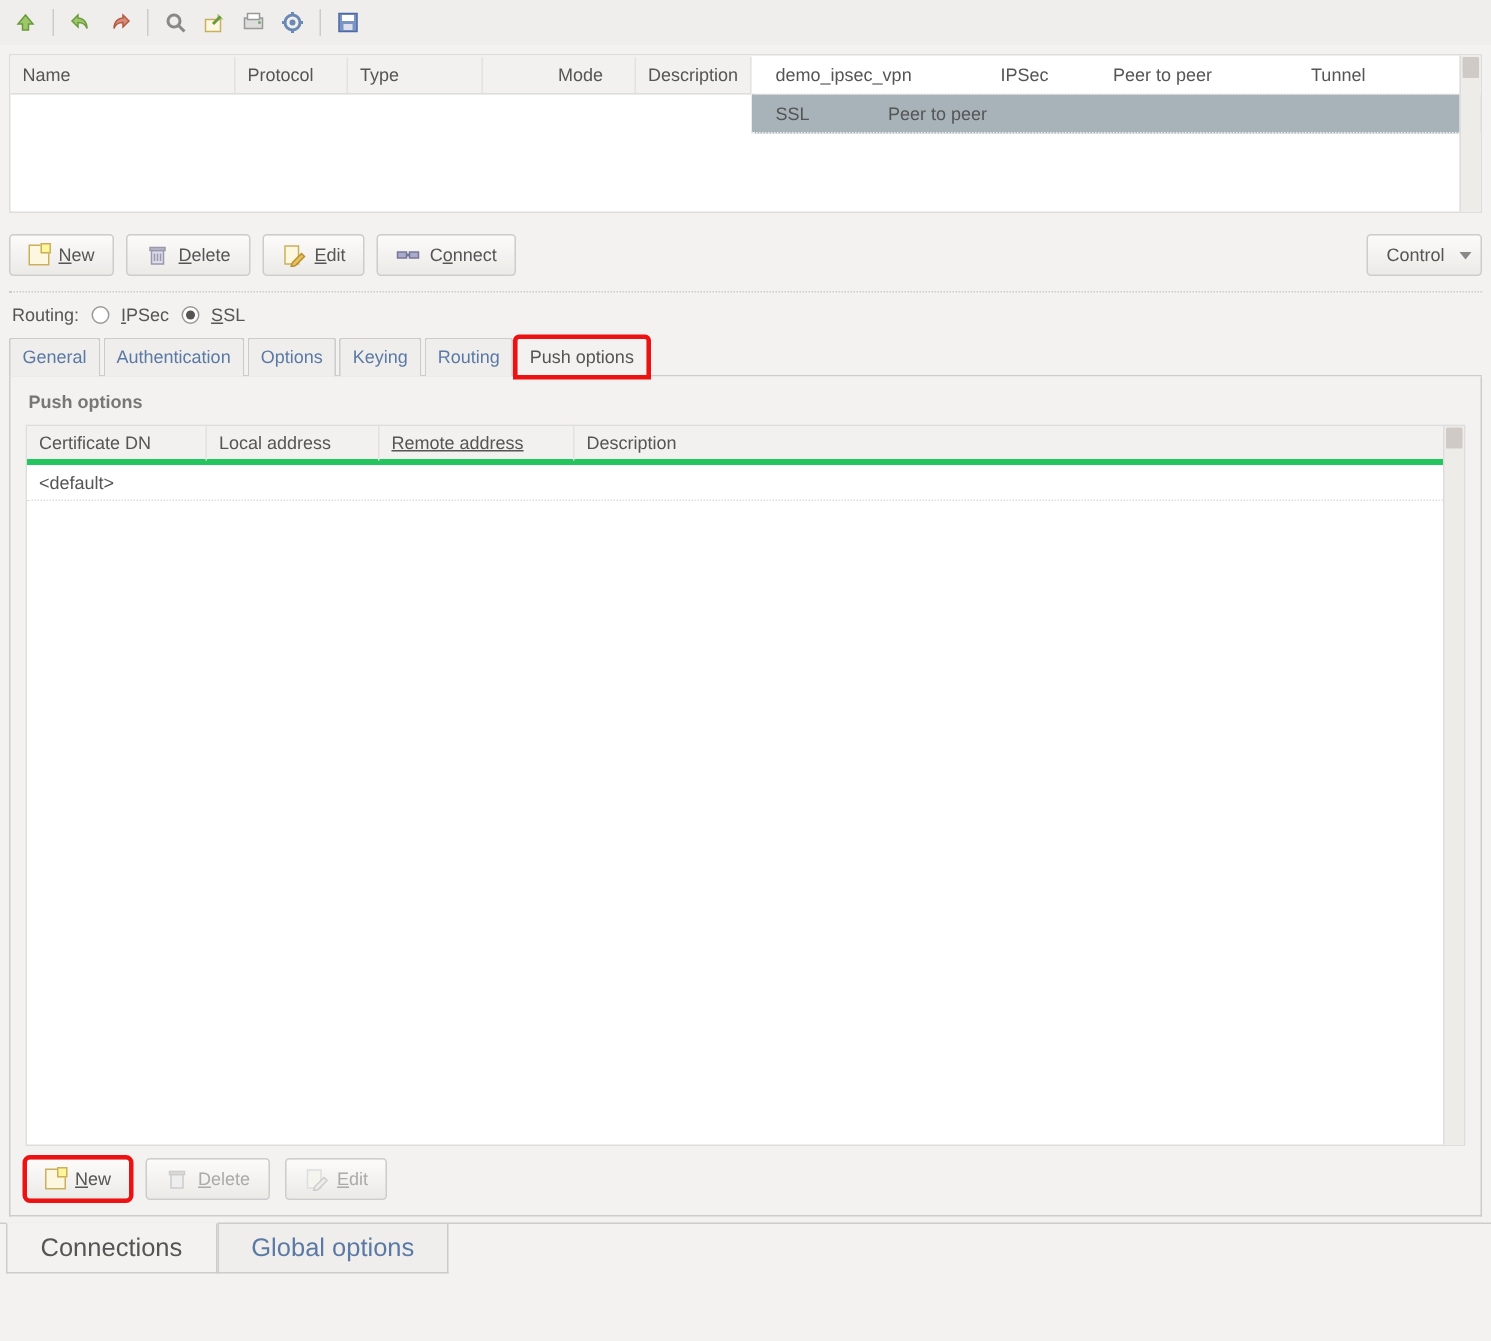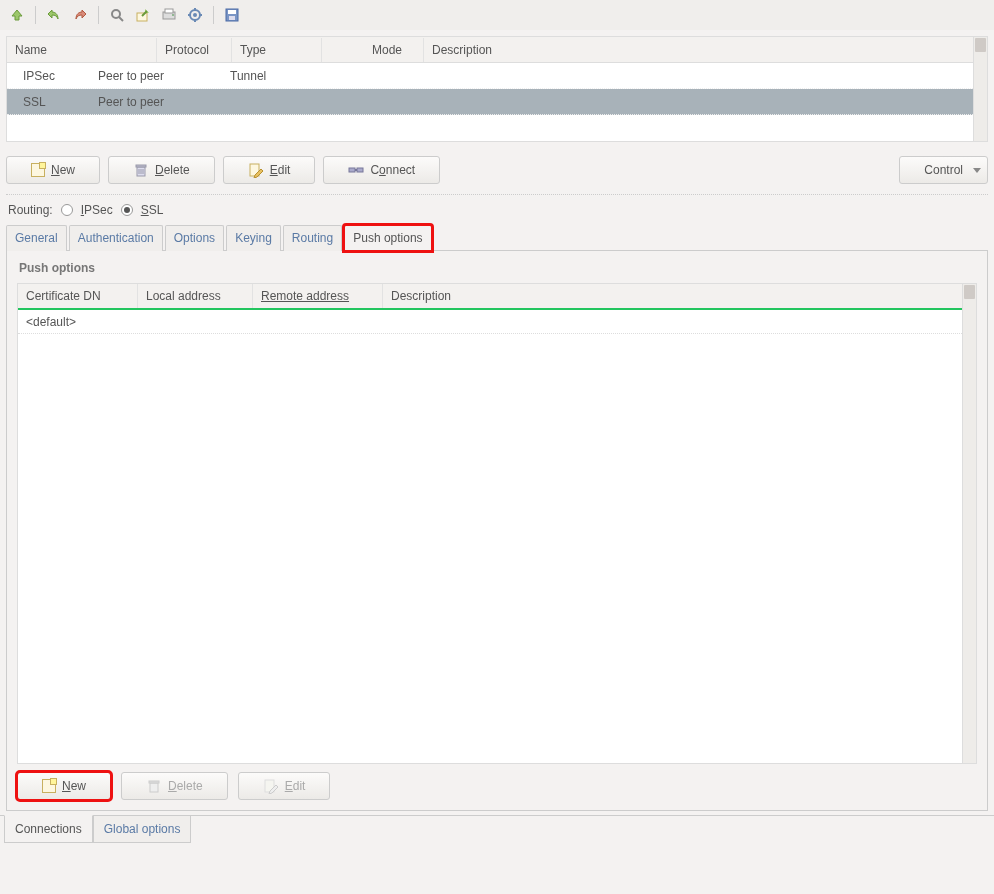--- a/index.html
+++ b/index.html
@@ -38,21 +38,21 @@
     cursor: pointer;
   }
 
   .panel {
     margin: 6px;
     border: 1px solid #ddd;
     background: #fff;
   }
   .grid {
     display: flex;
-    flex-direction: column;
+    flex-direction: row;
     height: 104px;
     position: relative;
   }
   .grid-header {
     display: flex;
     background: #f3f1ef;
     border-bottom: 1px solid #ddd;
     height: 26px;
     align-items: center;
   }
@@ -98,21 +98,21 @@
     display: flex;
     align-items: center;
     gap: 8px;
     padding: 8px 6px;
   }
   .btn {
     display: flex;
     align-items: center;
     gap: 6px;
     height: 28px;
-    padding: 0 24px;
+    padding: 0 12px;
     background: linear-gradient(#fcfbfa,#eceae7);
     border: 1px solid #ccc;
     border-radius: 3px;
     color: #555;
     cursor: pointer;
     font-size: 12px;
   }
   .btn.disabled { color: #aaa; cursor: default; }
   .btn .u { text-decoration: underline; }
   .spacer { flex: 1; }
@@ -208,21 +208,21 @@
     margin-bottom: 8px;
   }
   .push-grid {
     flex: 1;
     display: flex;
     flex-direction: column;
   }
   .push-header {
     display: flex;
     background: #f3f1ef;
-    border-bottom: 2px solid #22c55e;
+    border-bottom: 4px solid #22c55e;
     height: 26px;
     align-items: center;
   }
   .pcol-cert { width: 120px; }
   .pcol-local { width: 115px; }
   .pcol-remote { width: 130px; text-decoration: underline; }
   .pcol-desc { flex: 1; }
   .push-header .col, .push-row .col {
     padding: 5px 8px;
     border-right: 1px solid #e2e2e2;
@@ -250,28 +250,28 @@
   }
 
   .bottom-tabs {
     display: flex;
     align-items: center;
     border-top: 1px solid #ccc;
     margin: 4px 0 0 0;
     padding: 0 4px;
   }
   .btab {
-    padding: 6px 10px;
+    padding: 6px 22px;
     border: 1px solid #ccc;
     border-top: none;
     background: #f0eeec;
     color: #5a7aa5;
     cursor: pointer;
     margin-top: -1px;
-    font-size: 12px;
+    font-size: 17px;
   }
   .btab.active {
     background: #f4f2f1;
     color: #555;
     border-top: 1px solid #f4f2f1;
     margin-top: -1px;
   }
 
   svg { display: block; }
   .icon16 { width:16px; height:16px; }
@@ -354,20 +354,21 @@
   <div class="grid">
     <div class="grid-header">
       <div class="col col-name">Name</div>
       <div class="col col-protocol">Protocol</div>
       <div class="col col-type">Type</div>
       <div class="col col-mode">Mode</div>
       <div class="col col-description">Description</div>
     </div>
     <div class="grid-body">
       <div class="grid-row">
+        <div class="col col-name">demo_ipsec_vpn</div>
         <div class="col col-protocol">IPSec</div>
         <div class="col col-type">Peer to peer</div>
         <div class="col col-mode">Tunnel</div>
         <div class="col col-description"></div>
       </div>
       <div class="grid-row selected">
         <div class="col col-protocol">SSL</div>
         <div class="col col-type">Peer to peer</div>
         <div class="col col-mode"></div>
         <div class="col col-description"></div>

